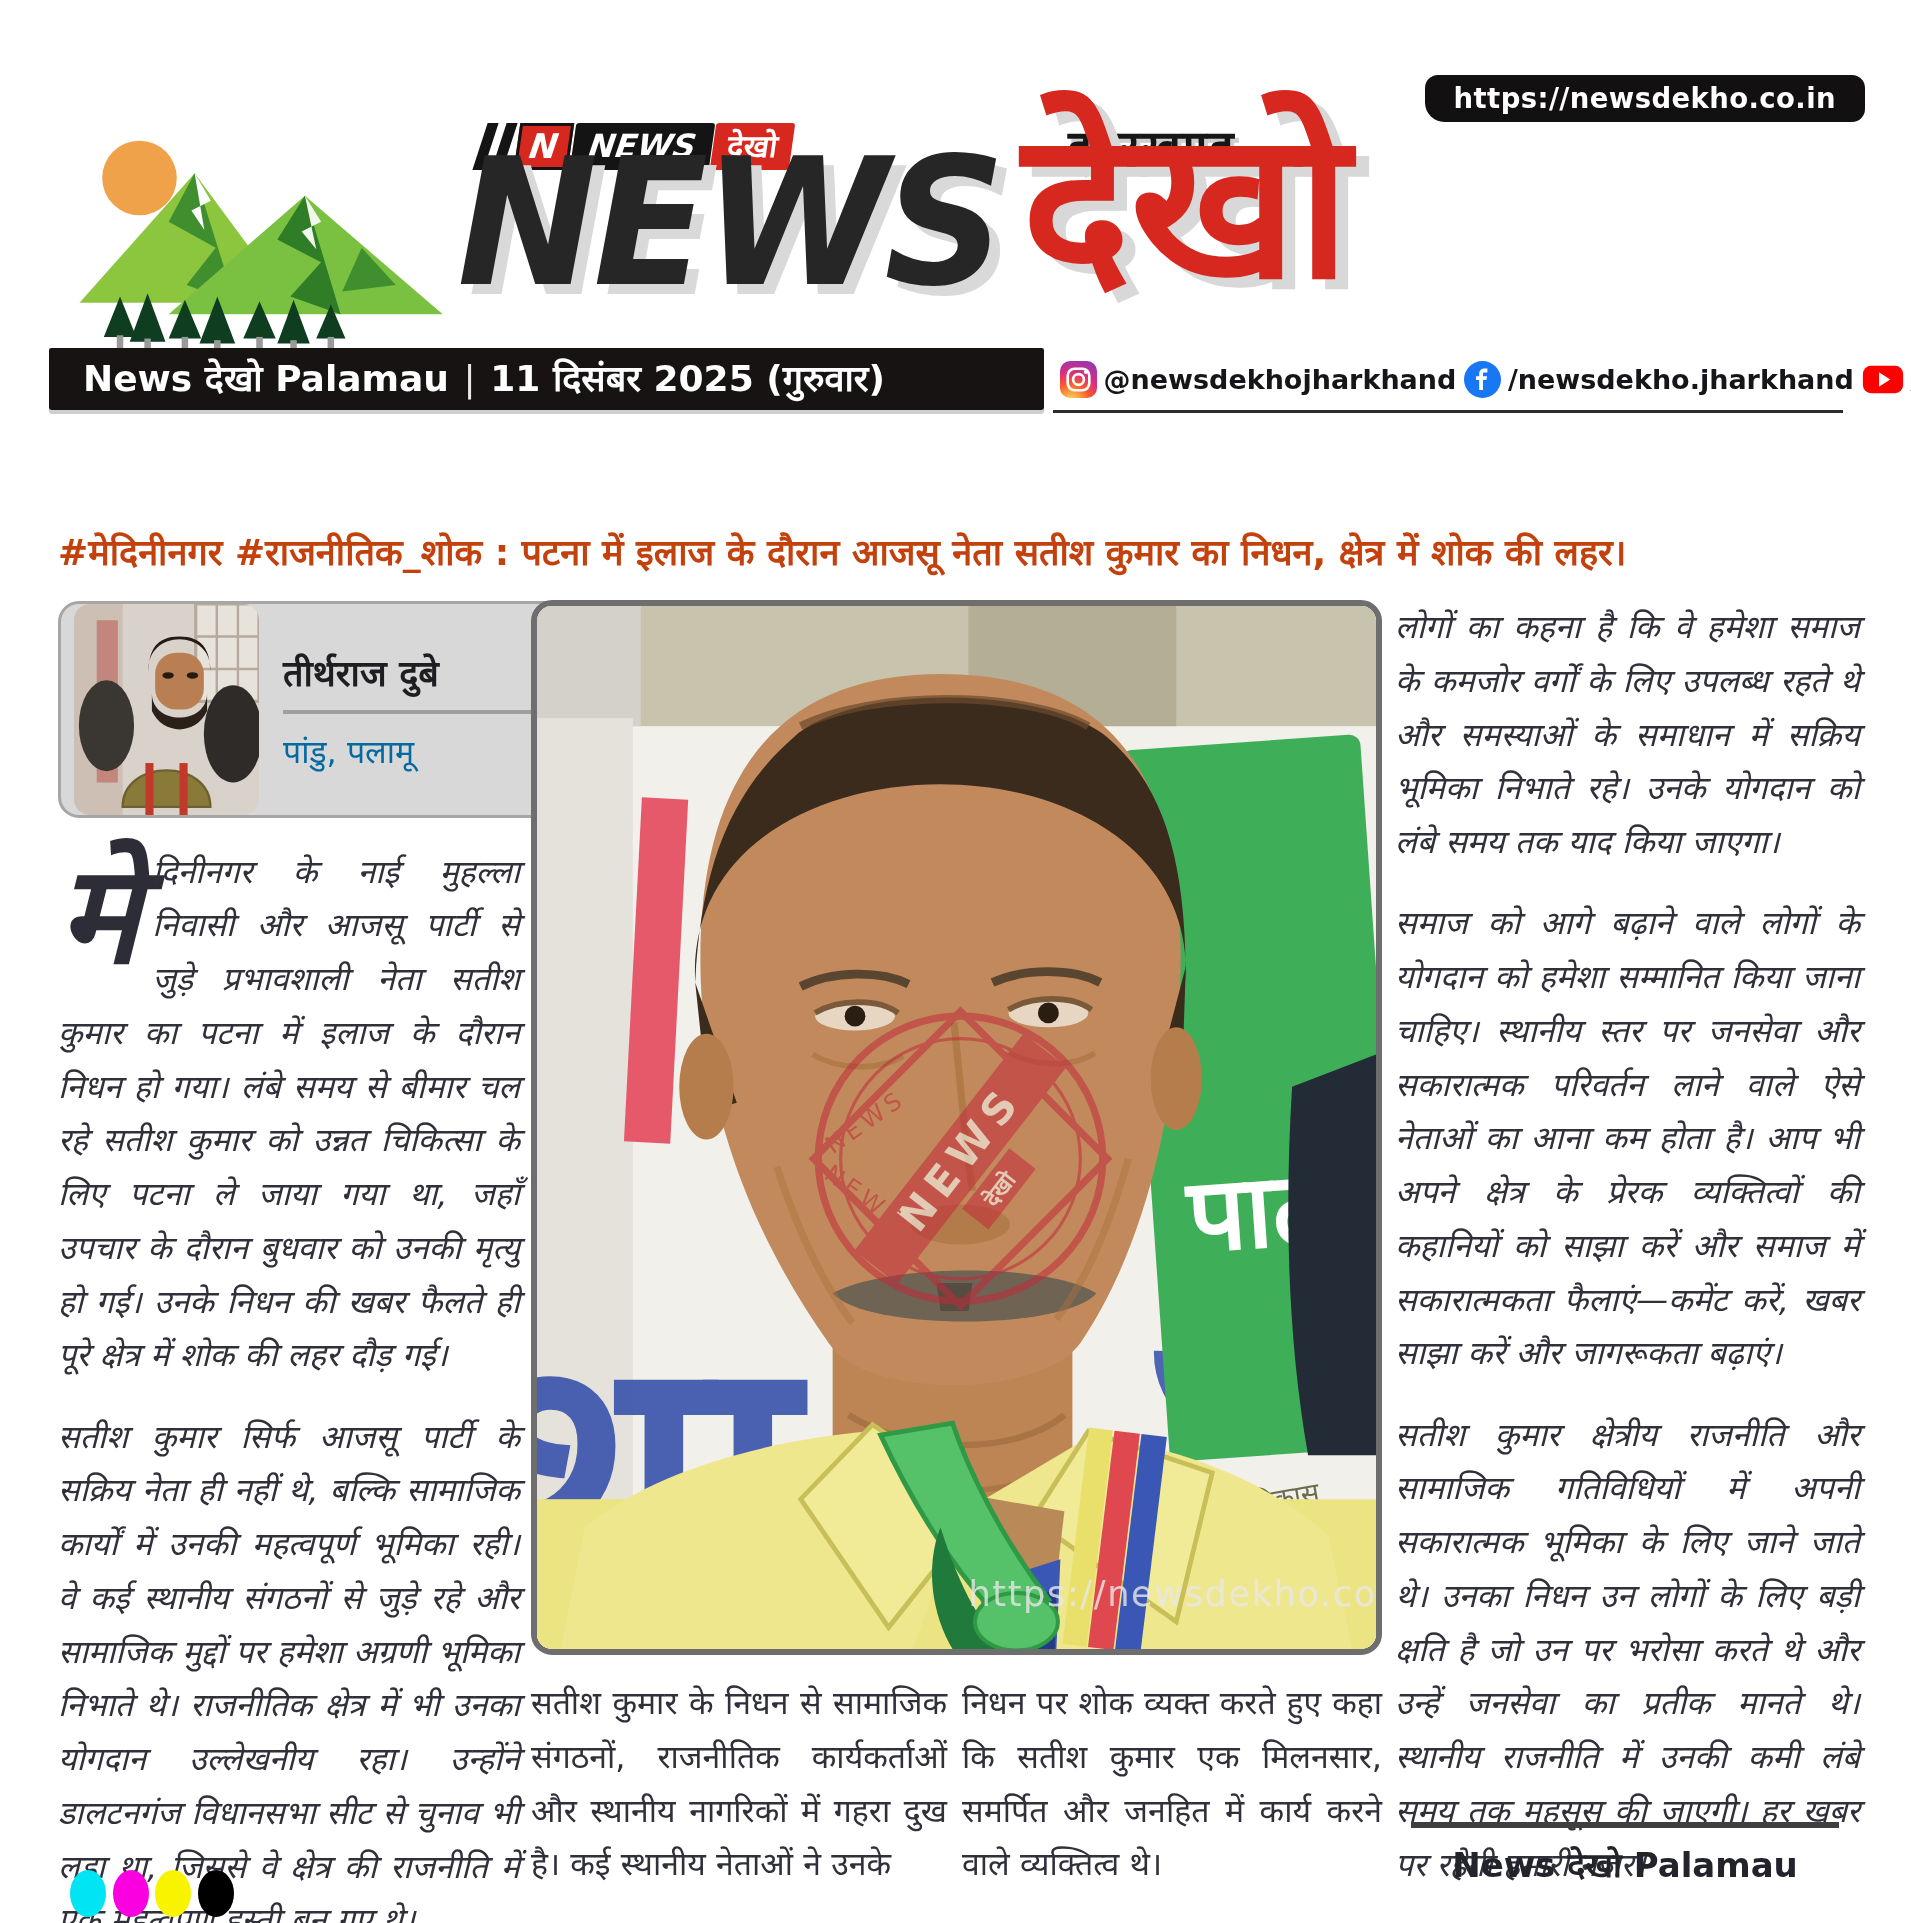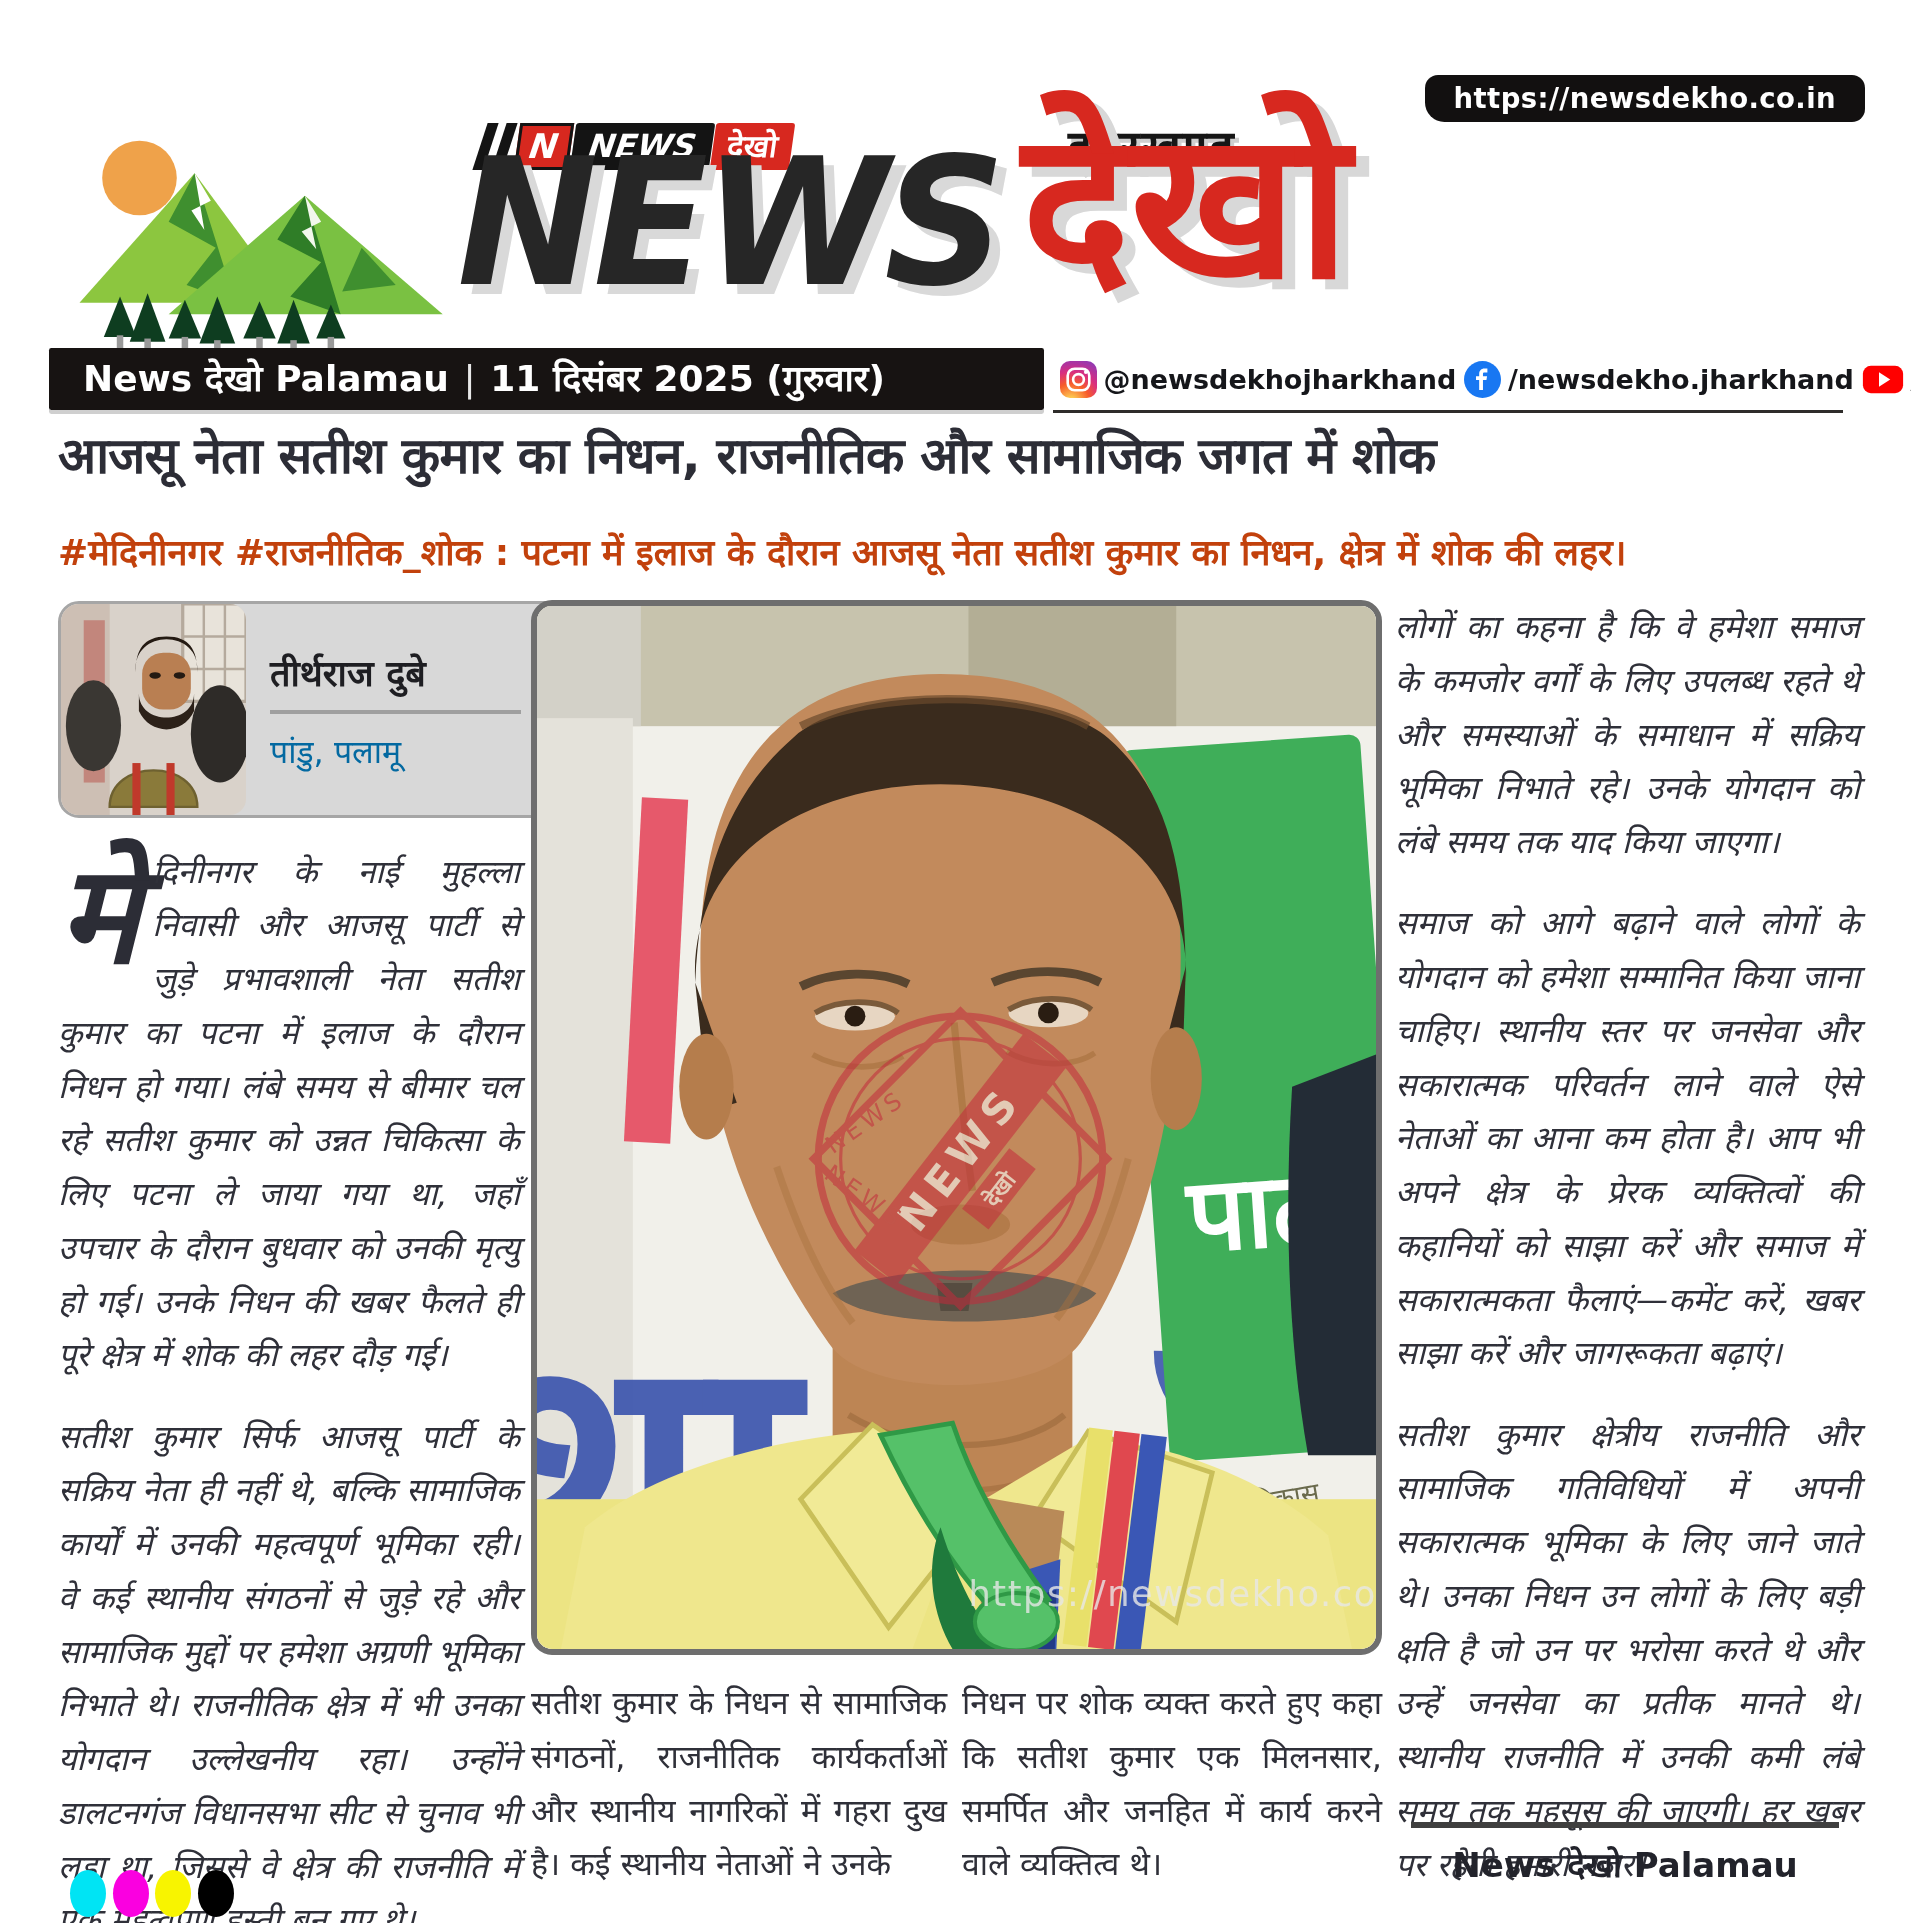--- a/index.html
+++ b/index.html
@@ -68,21 +68,21 @@
   }
   .subheadline{
     position:absolute; left:58px; top:527px; width:1812px; font-size:36px; font-weight:800;
     color:#c2410c; white-space:nowrap;
   }
   
   .body-text{ font-size:32px; line-height:1.68; text-align:justify; color:#2f3039; }
   .left-col{ position:absolute; left:58px; top:601px; width:462px; }
   .reporter-card{
     width:542px; height:217px; background:#d8d8d8; border:3.2px solid #a6a6a6; border-radius:21px;
-    display:flex; overflow:hidden;
+    display:flex; overflow:hidden;padding-left:13px;
   }
   .reporter-photo{ width:185px; height:100%; border-radius:16px; overflow:hidden; flex:0 0 auto; }
   .reporter-info{ padding:44px 0 0 24px; }
   .reporter-name{ font-size:36px; font-weight:800; color:#1e1e22; }
   .reporter-divider{ width:251px; height:4px; background:#9f9f9f; margin-top:13px; }
   .reporter-location{ font-size:32px; color:#0369a1; margin-top:14.6px; }
   .para{ margin-top:27.5px;font-style:italic; }
   .dropcap{
     float:left; font-size:136px; line-height:0.78; font-weight:700; color:#2c2d36;
     padding:16px 13px 0 0;
@@ -194,21 +194,20 @@
           <rect x="1" y="6" width="50" height="34" rx="10" fill="#ff0000"></rect>
           <polygon points="21,14 35,23 21,32" fill="#fff"></polygon>
         </svg>
       </span>
       <span class="social-label">/newsdekho.jharkhand</span>
     </div>
 
   </div>
   <div class="social-divider"></div>
 
-  <h1 class="headline">आजसू नेता सतीश कुमार का निधन, राजनीतिक और सामाजिक जगत में शोक</h1>
   <h2 class="subheadline">#मेदिनीनगर #राजनीतिक_शोक : पटना में इलाज के दौरान आजसू नेता सतीश कुमार का निधन, क्षेत्र में शोक की लहर।</h2>
 
   <div class="left-col">
     <div class="reporter-card">
       <div class="reporter-photo">
         <svg viewBox="0 0 228 260" width="185" height="211" preserveAspectRatio="none">
           <rect width="228" height="260" fill="#d9d2ca"></rect>
           <rect x="0" y="0" width="60" height="260" fill="#cdbfb4"></rect>
           <rect x="150" y="0" width="78" height="120" fill="#e8e3da"></rect>
           <path d="M150 0 h78 v120 h-78 z" fill="none" stroke="#b5aa9d" stroke-width="4"></path>

